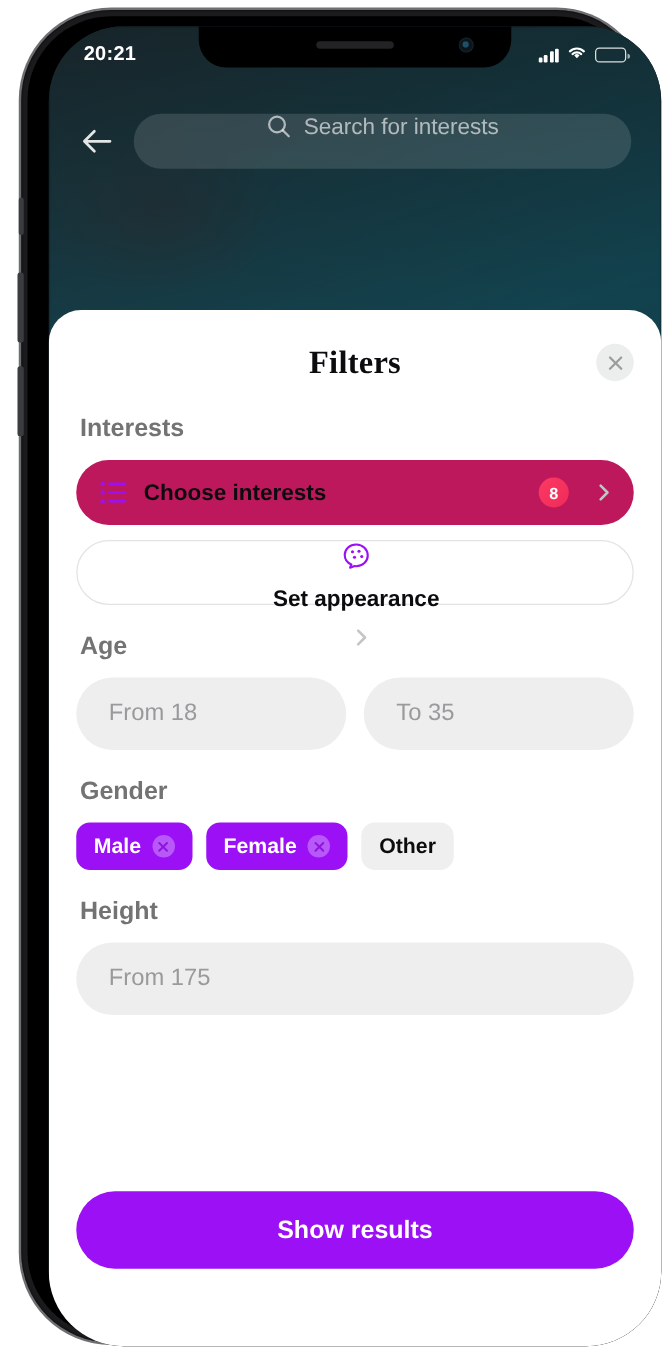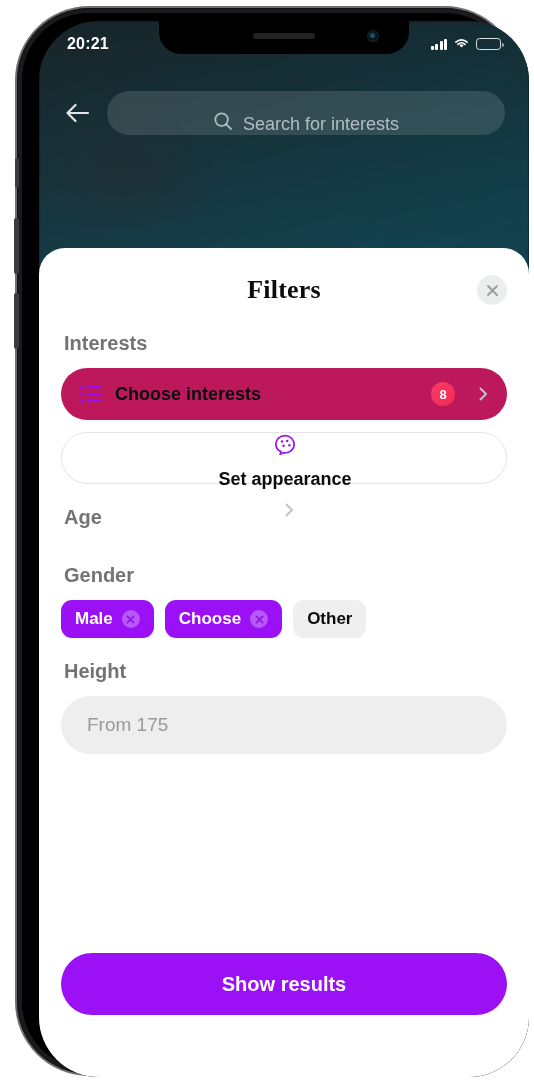--- a/index.html
+++ b/index.html
@@ -189,21 +189,21 @@
     flex: 0 0 auto;
     display: flex; align-items: center; justify-content: center;
     cursor: pointer;
   }
   #search-field {
     flex: 1 1 auto;
     height: 44px;
     border-radius: 22px;
     background: rgba(255,255,255,0.13);
     display: flex;
-    align-items: flex-end;
+    align-items: flex-start;
     justify-content: center;
     gap: 10px;
     cursor: text;
   }
   #search-placeholder {
     color: rgba(255,255,255,0.62);
     font-size: 18px;
   }
 
   
@@ -468,35 +468,43 @@
           <span class="chev">
             <svg width="16" height="16" viewBox="0 0 16 16">
               <path d="M5.5 2.5 L11 8 L5.5 13.5" stroke="#c3c4c6" stroke-width="2" fill="none" stroke-linecap="round" stroke-linejoin="round"></path>
             </svg>
           </span>
         </div>
       </div>
 
       <div class="section">
         <div class="section-title">Age</div>
+        <div class="range-row">
+          <div class="range-field">
+            <span>From 18</span>
+          </div>
+          <div class="range-field">
+            <span>To 35</span>
+          </div>
+        </div>
       </div>
 
       <div class="section">
         <div class="section-title">Gender</div>
         <div class="chip-row">
           <div class="chip selected">
             <span>Male</span>
             <span class="chip-x">
               <svg width="9" height="9" viewBox="0 0 9 9">
                 <path d="M1.4 1.4 L7.6 7.6 M7.6 1.4 L1.4 7.6" stroke="#8d16dd" stroke-width="1.6" stroke-linecap="round"></path>
               </svg>
             </span>
           </div>
           <div class="chip selected">
-            <span>Choose</span>
+            <span>Female</span>
             <span class="chip-x">
               <svg width="9" height="9" viewBox="0 0 9 9">
                 <path d="M1.4 1.4 L7.6 7.6 M7.6 1.4 L1.4 7.6" stroke="#8d16dd" stroke-width="1.6" stroke-linecap="round"></path>
               </svg>
             </span>
           </div>
           <div class="chip unselected">
             <span>Other</span>
           </div>
         </div>

